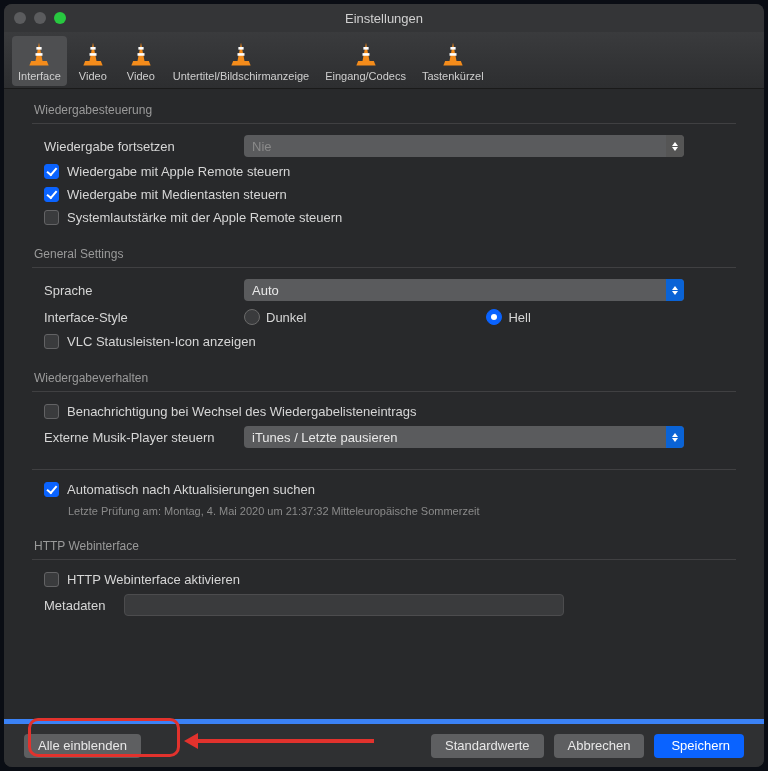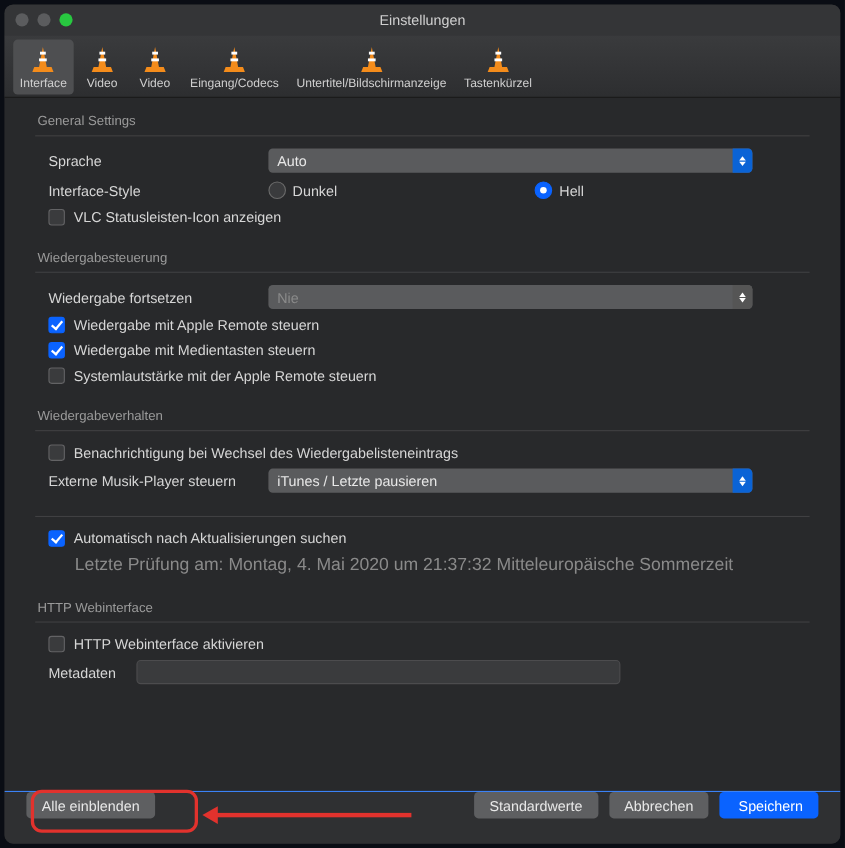--- a/index.html
+++ b/index.html
@@ -112,27 +112,27 @@
     display:inline-flex;align-items:center;justify-content:center;
     margin-right:8px; flex-shrink:0;
   }
   .checkbox.checked{background:#0a63ff;border-color:#0a63ff;}
   .checkbox.checked::after{
     content:""; width:4px;height:8px;
     border:solid #fff; border-width:0 2px 2px 0;
     transform:rotate(40deg) translate(-1px,-1px);
   }
   .checkrow { display:flex;align-items:center;padding:4px 0; color:#d6d6d6; }
-  .hint { color:#8a8a8a; font-size:16px; padding:4px 0 4px 24px;}
+  .hint { color:#8a8a8a; font-size:11px; padding:4px 0 4px 24px;}
   .footer {
     position:absolute; bottom:0; left:0; right:0;
     height:48px;
     background:#2f3032;
-    border-top:1px solid #3b82f6;
-    display:flex; 
+    border-top:5px solid #3b82f6;
+    display:flex; align-items:center;
     padding:0 20px;
   }
   .btn {
     background:#5e5f61; color:#e8e8e8;
     border:none; border-radius:4px;
     height:24px; padding:0 14px;
     font-size:13px; cursor:pointer;
   }
   .btn.primary { background:#0a63ff; color:#fff;padding-left:17px;}
   .spacer{flex:1;}
@@ -207,43 +207,71 @@
           </svg></div>
       <span class="lbl">Video</span>
     </div>
     <div class="tabbtn">
       <div class="cone"><svg viewBox="0 0 32 32">
             <polygon points="16,3 20,24 12,24" fill="#f48c1b"></polygon>
             <rect x="13" y="8" width="6" height="3" fill="#fff"></rect>
             <rect x="12" y="15" width="8" height="3" fill="#fff"></rect>
             <polygon points="7,24 25,24 27,29 5,29" fill="#f48c1b"></polygon>
           </svg></div>
+      <span class="lbl">Untertitel/Bildschirmanzeige</span>
+    </div>
+    <div class="tabbtn">
+      <div class="cone"><svg viewBox="0 0 32 32">
+            <polygon points="16,3 20,24 12,24" fill="#f48c1b"></polygon>
+            <rect x="13" y="8" width="6" height="3" fill="#fff"></rect>
+            <rect x="12" y="15" width="8" height="3" fill="#fff"></rect>
+            <polygon points="7,24 25,24 27,29 5,29" fill="#f48c1b"></polygon>
+          </svg></div>
       <span class="lbl">Eingang/Codecs</span>
     </div>
     <div class="tabbtn">
       <div class="cone"><svg viewBox="0 0 32 32">
             <polygon points="16,3 20,24 12,24" fill="#f48c1b"></polygon>
             <rect x="13" y="8" width="6" height="3" fill="#fff"></rect>
             <rect x="12" y="15" width="8" height="3" fill="#fff"></rect>
             <polygon points="7,24 25,24 27,29 5,29" fill="#f48c1b"></polygon>
           </svg></div>
-      <span class="lbl">Untertitel/Bildschirmanzeige</span>
-    </div>
-    <div class="tabbtn">
-      <div class="cone"><svg viewBox="0 0 32 32">
-            <polygon points="16,3 20,24 12,24" fill="#f48c1b"></polygon>
-            <rect x="13" y="8" width="6" height="3" fill="#fff"></rect>
-            <rect x="12" y="15" width="8" height="3" fill="#fff"></rect>
-            <polygon points="7,24 25,24 27,29 5,29" fill="#f48c1b"></polygon>
-          </svg></div>
       <span class="lbl">Tastenkürzel</span>
     </div>
   </div>
 
   <div class="content">
+
+    <div>
+      <div class="section-title">Wiedergabesteuerung</div>
+      <div class="group">
+        <div class="row">
+          <div class="label">Wiedergabe fortsetzen</div>
+          <div class="select disabled">
+            <span>Nie</span>
+            <div class="arrows">
+                <div class="arr-up"></div>
+                <div class="arr-dn"></div>
+              </div>
+          </div>
+        </div>
+        <div class="checkrow">
+          <span class="checkbox checked"></span>
+          <span>Wiedergabe mit Apple Remote steuern</span>
+        </div>
+        <div class="checkrow">
+          <span class="checkbox checked"></span>
+          <span>Wiedergabe mit Medientasten steuern</span>
+        </div>
+        <div class="checkrow">
+          <span class="checkbox"></span>
+          <span>Systemlautstärke mit der Apple Remote steuern</span>
+        </div>
+      </div>
+    </div>
 
     <div>
       <div class="section-title">General Settings</div>
       <div class="group">
         <div class="row">
           <div class="label">Sprache</div>
           <div class="select">
             <span>Auto</span>
             <div class="arrows">
                 <div class="arr-up"></div>
@@ -264,48 +292,20 @@
           </label>
         </div>
         <div class="checkrow">
           <span class="checkbox"></span>
           <span>VLC Statusleisten-Icon anzeigen</span>
         </div>
       </div>
     </div>
 
     <div>
-      <div class="section-title">Wiedergabesteuerung</div>
-      <div class="group">
-        <div class="row">
-          <div class="label">Wiedergabe fortsetzen</div>
-          <div class="select disabled">
-            <span>Nie</span>
-            <div class="arrows">
-                <div class="arr-up"></div>
-                <div class="arr-dn"></div>
-              </div>
-          </div>
-        </div>
-        <div class="checkrow">
-          <span class="checkbox checked"></span>
-          <span>Wiedergabe mit Apple Remote steuern</span>
-        </div>
-        <div class="checkrow">
-          <span class="checkbox checked"></span>
-          <span>Wiedergabe mit Medientasten steuern</span>
-        </div>
-        <div class="checkrow">
-          <span class="checkbox"></span>
-          <span>Systemlautstärke mit der Apple Remote steuern</span>
-        </div>
-      </div>
-    </div>
-
-    <div>
       <div class="section-title">Wiedergabeverhalten</div>
       <div class="group">
         <div class="checkrow">
           <span class="checkbox"></span>
           <span>Benachrichtigung bei Wechsel des Wiedergabelisteneintrags</span>
         </div>
         <div class="row">
           <div class="label">Externe Musik-Player steuern</div>
           <div class="select">
             <span>iTunes / Letzte pausieren</span>

